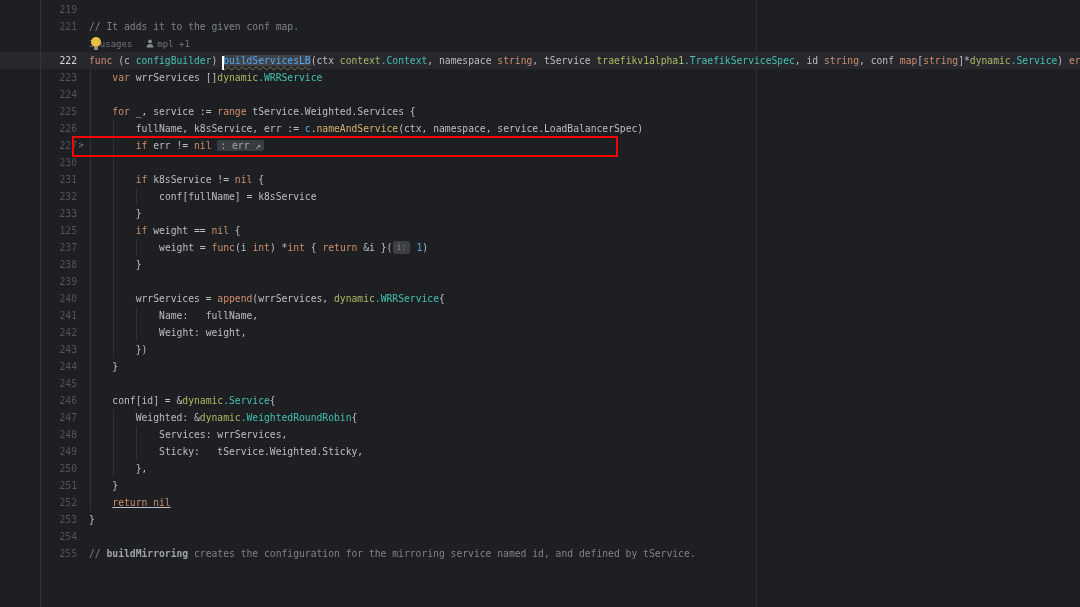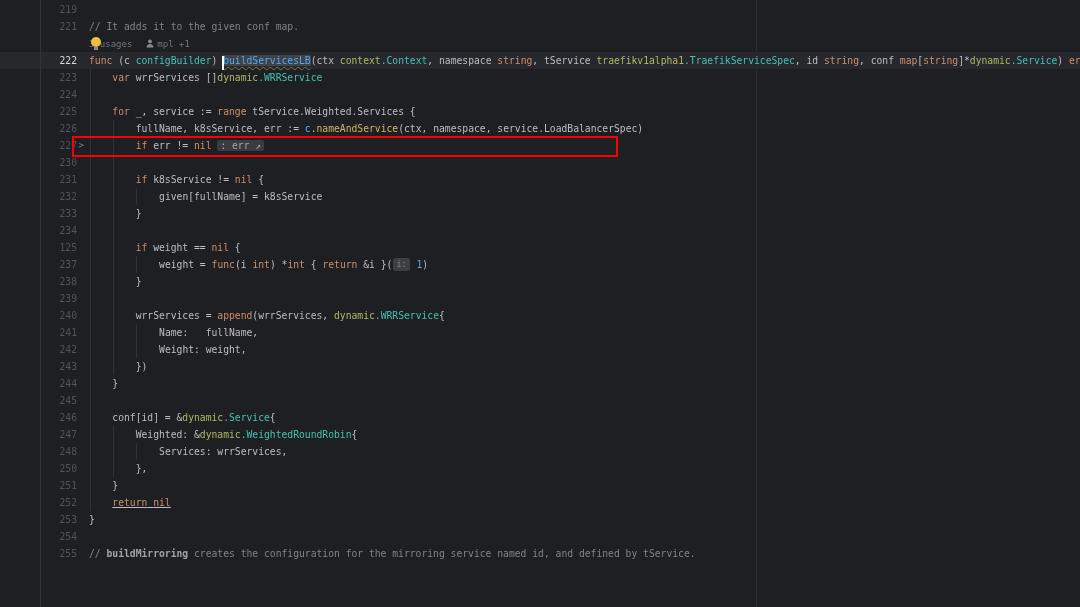--- a/index.html
+++ b/index.html
@@ -61,36 +61,36 @@
               <path d="M0.6 8.6 C0.6 6.2 2 5 4 5 C6 5 7.4 6.2 7.4 8.6 Z" fill="#878B93"></path>
             </svg></span><span class="hinttext">mpl +1</span></div></div>
       <div class="row current"><div class="gutter"><span class="num">222</span></div><div class="code" style="padding-left: 5px;"><span class="sg-kw">func</span><span class="sg-txt"> (c </span><span class="sg-typ">configBuilder</span><span class="sg-txt">) </span><span class="idhl">buildServicesLB<span class="caret"></span></span><span class="sg-txt">(ctx </span><span class="sg-pkg">context</span><span class="sg-typ">.Context</span><span class="sg-txt">, namespace </span><span class="sg-kw">string</span><span class="sg-txt">, tService </span><span class="sg-pkg">traefikv1alpha1</span><span class="sg-typ">.TraefikServiceSpec</span><span class="sg-txt">, id </span><span class="sg-kw">string</span><span class="sg-txt">, conf </span><span class="sg-kw">map</span><span class="sg-txt">[</span><span class="sg-kw">string</span><span class="sg-txt">]*</span><span class="sg-pkg">dynamic</span><span class="sg-typ">.Service</span><span class="sg-txt">) </span><span class="sg-kw">error</span><span class="sg-txt"> {</span></div></div>
       <div class="row"><div class="gutter"><span class="num">223</span></div><div class="code" style="padding-left: 28.35px;"><div class="guide" style="left: 5.5px;"></div><span class="sg-kw">var</span><span class="sg-txt"> wrrServices []</span><span class="sg-pkg">dynamic</span><span class="sg-typ">.WRRService</span></div></div>
       <div class="row"><div class="gutter"><span class="num">224</span></div><div class="code" style="padding-left: 28.35px;"><div class="guide" style="left: 5.5px;"></div></div></div>
       <div class="row"><div class="gutter"><span class="num">225</span></div><div class="code" style="padding-left: 28.35px;"><div class="guide" style="left: 5.5px;"></div><span class="sg-kw">for</span><span class="sg-txt"> _, service := </span><span class="sg-kw">range</span><span class="sg-txt"> tService.Weighted.Services {</span></div></div>
       <div class="row"><div class="gutter"><span class="num">226</span></div><div class="code" style="padding-left: 51.7px;"><div class="guide" style="left: 5.5px;"></div><div class="guide" style="left: 28.85px;"></div><span class="sg-txt">fullName, k8sService, err := </span><span class="sg-rcv">c</span><span class="sg-txt">.</span><span class="sg-fn">nameAndService</span><span class="sg-txt">(ctx, namespace, service.LoadBalancerSpec)</span></div></div>
       <div class="row"><div class="gutter"><span class="num">227</span><span class="fold">&gt;</span></div><div class="code" style="padding-left: 51.7px;"><div class="guide" style="left: 5.5px;"></div><div class="guide" style="left: 28.85px;"></div><span class="sg-kw">if</span><span class="sg-txt"> err != </span><span class="sg-kw">nil</span><span class="sg-txt"> </span><span class="chip">: err ↗</span></div></div>
       <div class="row"><div class="gutter"><span class="num">230</span></div><div class="code" style="padding-left: 51.7px;"><div class="guide" style="left: 5.5px;"></div><div class="guide" style="left: 28.85px;"></div></div></div>
       <div class="row"><div class="gutter"><span class="num">231</span></div><div class="code" style="padding-left: 51.7px;"><div class="guide" style="left: 5.5px;"></div><div class="guide" style="left: 28.85px;"></div><span class="sg-kw">if</span><span class="sg-txt"> k8sService != </span><span class="sg-kw">nil</span><span class="sg-txt"> {</span></div></div>
-      <div class="row"><div class="gutter"><span class="num">232</span></div><div class="code" style="padding-left: 75.05px;"><div class="guide" style="left: 5.5px;"></div><div class="guide" style="left: 28.85px;"></div><div class="guide" style="left: 52.2px;"></div><span class="sg-txt">given[fullName] = k8sService</span></div></div>
+      <div class="row"><div class="gutter"><span class="num">232</span></div><div class="code" style="padding-left: 75.05px;"><div class="guide" style="left: 5.5px;"></div><div class="guide" style="left: 28.85px;"></div><div class="guide" style="left: 52.2px;"></div><span class="sg-txt">conf[fullName] = k8sService</span></div></div>
       <div class="row"><div class="gutter"><span class="num">233</span></div><div class="code" style="padding-left: 51.7px;"><div class="guide" style="left: 5.5px;"></div><div class="guide" style="left: 28.85px;"></div><span class="sg-txt">}</span></div></div>
-      <div class="row"><div class="gutter"><span class="num">234</span></div><div class="code" style="padding-left: 51.7px;"><div class="guide" style="left: 5.5px;"></div><div class="guide" style="left: 28.85px;"></div></div></div>
       <div class="row"><div class="gutter"><span class="num">125</span></div><div class="code" style="padding-left: 51.7px;"><div class="guide" style="left: 5.5px;"></div><div class="guide" style="left: 28.85px;"></div><span class="sg-kw">if</span><span class="sg-txt"> weight == </span><span class="sg-kw">nil</span><span class="sg-txt"> {</span></div></div>
       <div class="row"><div class="gutter"><span class="num">237</span></div><div class="code" style="padding-left: 75.05px;"><div class="guide" style="left: 5.5px;"></div><div class="guide" style="left: 28.85px;"></div><div class="guide" style="left: 52.2px;"></div><span class="sg-txt">weight = </span><span class="sg-kw">func</span><span class="sg-txt">(i </span><span class="sg-kw">int</span><span class="sg-txt">) *</span><span class="sg-kw">int</span><span class="sg-txt"> { </span><span class="sg-kw">return</span><span class="sg-txt"> &amp;i }(</span><span class="inlay">i:</span><span class="sg-txt"> </span><span class="sg-num">1</span><span class="sg-txt">)</span></div></div>
       <div class="row"><div class="gutter"><span class="num">238</span></div><div class="code" style="padding-left: 51.7px;"><div class="guide" style="left: 5.5px;"></div><div class="guide" style="left: 28.85px;"></div><span class="sg-txt">}</span></div></div>
       <div class="row"><div class="gutter"><span class="num">239</span></div><div class="code" style="padding-left: 51.7px;"><div class="guide" style="left: 5.5px;"></div><div class="guide" style="left: 28.85px;"></div></div></div>
       <div class="row"><div class="gutter"><span class="num">240</span></div><div class="code" style="padding-left: 51.7px;"><div class="guide" style="left: 5.5px;"></div><div class="guide" style="left: 28.85px;"></div><span class="sg-txt">wrrServices = </span><span class="sg-kw">append</span><span class="sg-txt">(wrrServices, </span><span class="sg-pkg">dynamic</span><span class="sg-typ">.WRRService</span><span class="sg-txt">{</span></div></div>
       <div class="row"><div class="gutter"><span class="num">241</span></div><div class="code" style="padding-left: 75.05px;"><div class="guide" style="left: 5.5px;"></div><div class="guide" style="left: 28.85px;"></div><div class="guide" style="left: 52.2px;"></div><span class="sg-txt">Name:   fullName,</span></div></div>
       <div class="row"><div class="gutter"><span class="num">242</span></div><div class="code" style="padding-left: 75.05px;"><div class="guide" style="left: 5.5px;"></div><div class="guide" style="left: 28.85px;"></div><div class="guide" style="left: 52.2px;"></div><span class="sg-txt">Weight: weight,</span></div></div>
       <div class="row"><div class="gutter"><span class="num">243</span></div><div class="code" style="padding-left: 51.7px;"><div class="guide" style="left: 5.5px;"></div><div class="guide" style="left: 28.85px;"></div><span class="sg-txt">})</span></div></div>
       <div class="row"><div class="gutter"><span class="num">244</span></div><div class="code" style="padding-left: 28.35px;"><div class="guide" style="left: 5.5px;"></div><span class="sg-txt">}</span></div></div>
       <div class="row"><div class="gutter"><span class="num">245</span></div><div class="code" style="padding-left: 28.35px;"><div class="guide" style="left: 5.5px;"></div></div></div>
       <div class="row"><div class="gutter"><span class="num">246</span></div><div class="code" style="padding-left: 28.35px;"><div class="guide" style="left: 5.5px;"></div><span class="sg-txt">conf[id] = &amp;</span><span class="sg-pkg">dynamic</span><span class="sg-typ">.Service</span><span class="sg-txt">{</span></div></div>
       <div class="row"><div class="gutter"><span class="num">247</span></div><div class="code" style="padding-left: 51.7px;"><div class="guide" style="left: 5.5px;"></div><div class="guide" style="left: 28.85px;"></div><span class="sg-txt">Weighted: &amp;</span><span class="sg-pkg">dynamic</span><span class="sg-typ">.WeightedRoundRobin</span><span class="sg-txt">{</span></div></div>
       <div class="row"><div class="gutter"><span class="num">248</span></div><div class="code" style="padding-left: 75.05px;"><div class="guide" style="left: 5.5px;"></div><div class="guide" style="left: 28.85px;"></div><div class="guide" style="left: 52.2px;"></div><span class="sg-txt">Services: wrrServices,</span></div></div>
+      <div class="row"><div class="gutter"><span class="num">249</span></div><div class="code" style="padding-left: 75.05px;"><div class="guide" style="left: 5.5px;"></div><div class="guide" style="left: 28.85px;"></div><div class="guide" style="left: 52.2px;"></div><span class="sg-txt">Sticky:   tService.Weighted.Sticky,</span></div></div>
       <div class="row"><div class="gutter"><span class="num">250</span></div><div class="code" style="padding-left: 51.7px;"><div class="guide" style="left: 5.5px;"></div><div class="guide" style="left: 28.85px;"></div><span class="sg-txt">},</span></div></div>
       <div class="row"><div class="gutter"><span class="num">251</span></div><div class="code" style="padding-left: 28.35px;"><div class="guide" style="left: 5.5px;"></div><span class="sg-txt">}</span></div></div>
       <div class="row"><div class="gutter"><span class="num">252</span></div><div class="code" style="padding-left: 28.35px; text-decoration: underline;"><div class="guide" style="left: 5.5px;"></div><span class="sg-kw">return</span><span class="sg-txt"> </span><span class="sg-kw">nil</span></div></div>
       <div class="row"><div class="gutter"><span class="num">253</span></div><div class="code" style="padding-left: 5px;"><span class="sg-txt">}</span></div></div>
       <div class="row"><div class="gutter"><span class="num">254</span></div><div class="code" style="padding-left: 5px;"></div></div>
       <div class="row"><div class="gutter"><span class="num">255</span></div><div class="code" style="padding-left: 5px;"><span class="sg-cmt">// </span><span class="sg-cmtb">buildMirroring</span><span class="sg-cmt"> creates the configuration for the mirroring service named id, and defined by tService.</span></div></div>
     </div>
   <div class="annot"></div>
 </div>
 

